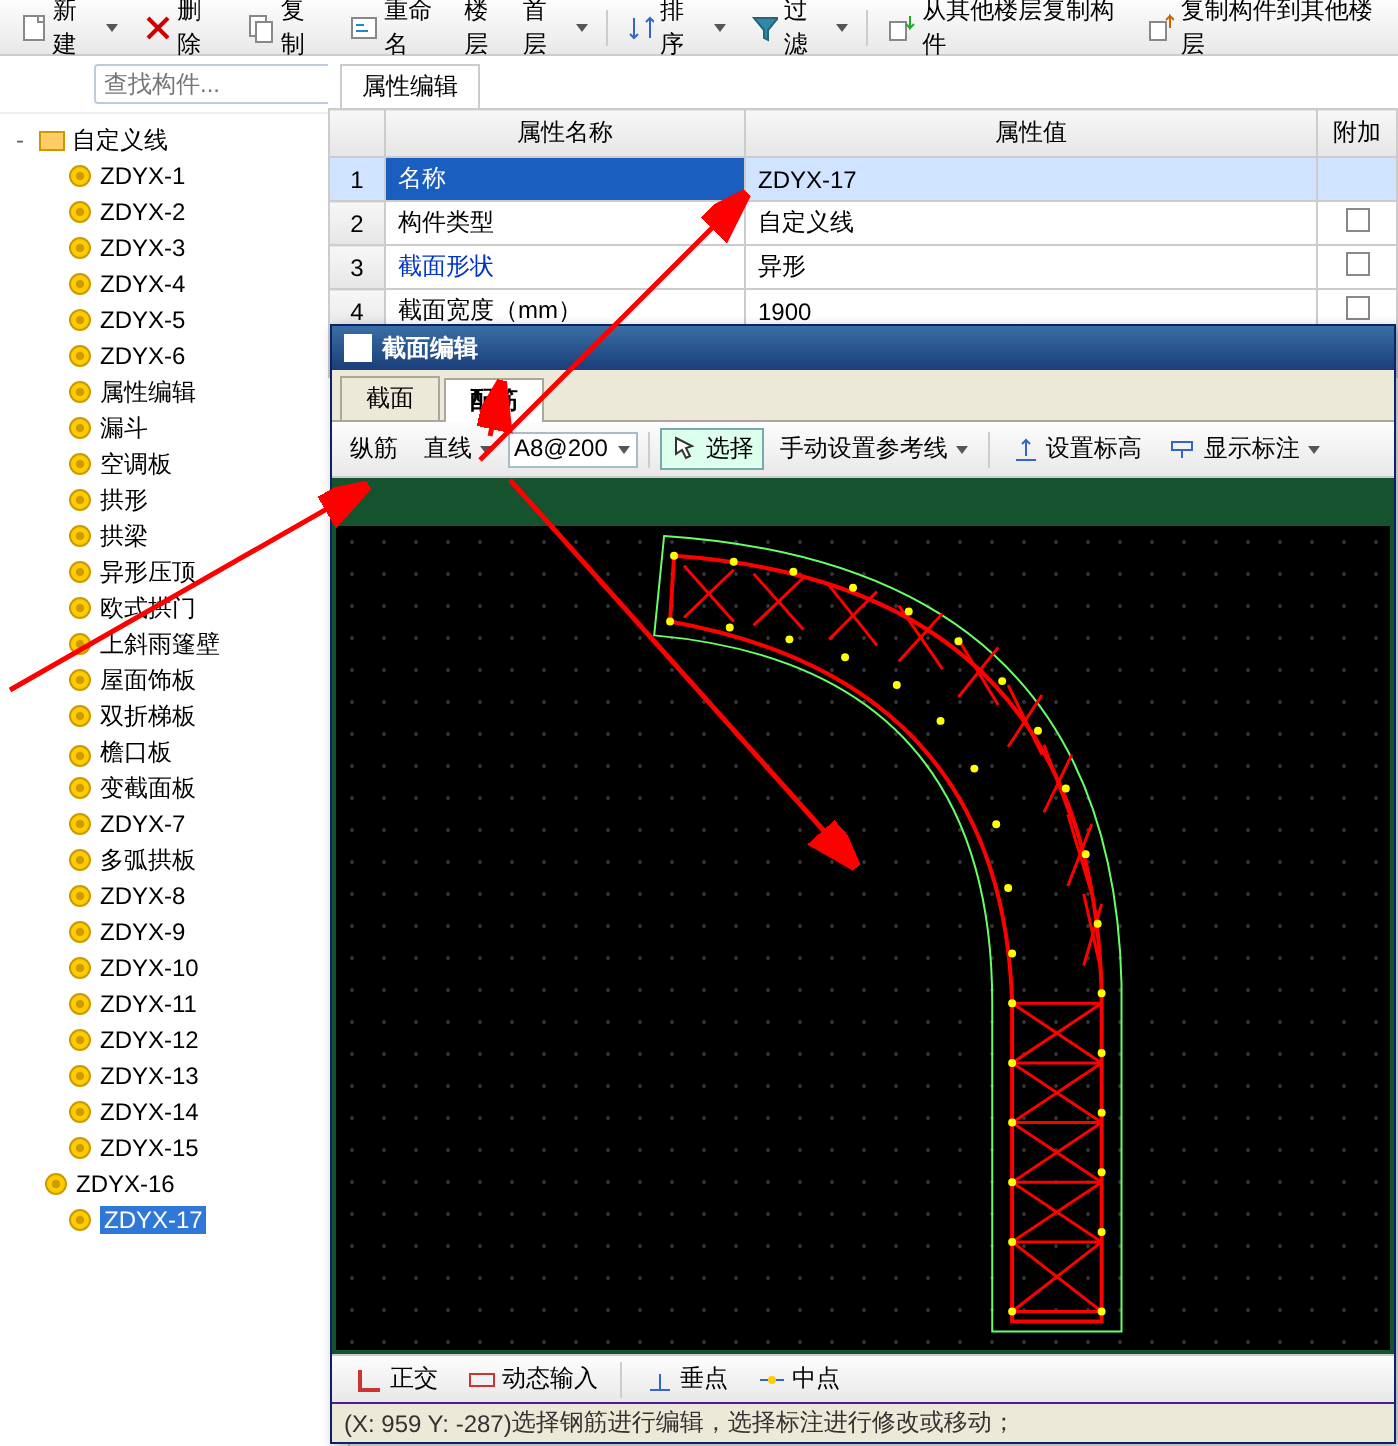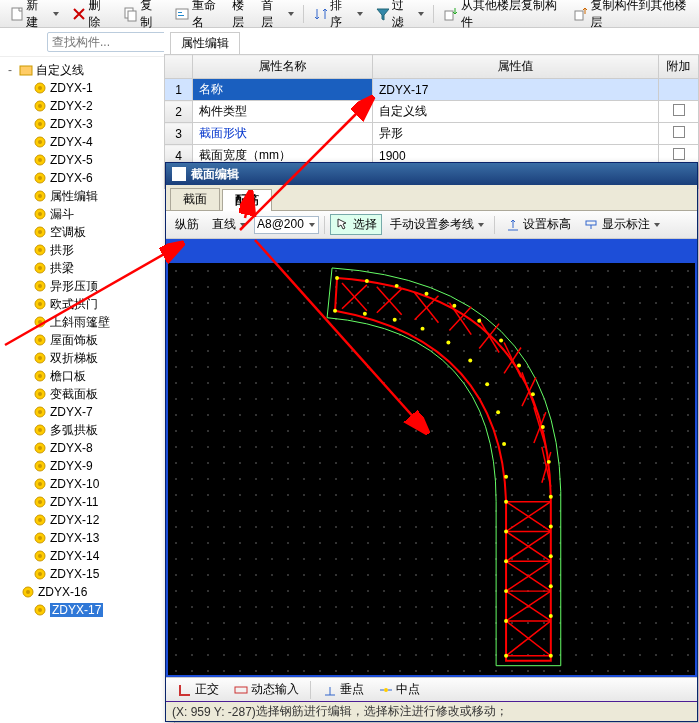--- a/index.html
+++ b/index.html
@@ -31,21 +31,21 @@
 .prop-table { width: 100%; border-collapse: collapse; table-layout: fixed; }
 .prop-table th { background: linear-gradient(#f7f7f7,#e6e6e6); border: 1px solid #ccc; padding: 3px; font-weight: normal; }
 .prop-table td { border: 1px solid #ccc; padding: 2px 6px; height: 19px; }
 .prop-table tr.sel td { background: #d0e3ff; }
 .prop-table tr.sel td:nth-child(2) { background: #1a5fbf; color: #fff; }
 .prop-table .rownum { text-align: center; background: linear-gradient(#f7f7f7,#e6e6e6); width: 28px; }
 .prop-table .blue-link { color: #0033cc; }
 .prop-table .chk { width: 12px; height: 12px; border: 1px solid #888; display: inline-block; }
 
 
-.section-win { position: absolute; left: 165px; top: 162px; width: 533px; height: 560px; border: 1px solid #0a246a; background: #1d4ed8; box-shadow: 2px 2px 6px rgba(0,0,0,.3); }
+.section-win { position: absolute; left: 165px; top: 162px; width: 533px; height: 560px; border: 1px solid #0a246a; background: #14532d; box-shadow: 2px 2px 6px rgba(0,0,0,.3); }
 .titlebar { height: 22px; background: linear-gradient(#3a6ea5,#1a3e7a); color: #fff; display: flex; align-items: center; padding: 0 6px; font-weight: bold; }
 .titlebar .tic { width: 14px; height: 14px; background: #fff; margin-right: 5px; }
 .win-tabs { display: flex; background: #ece9d8; padding: 3px 4px 0 4px; border-bottom: 1px solid #aca899; }
 .win-tab { padding: 2px 12px; border: 1px solid #aca899; border-bottom: none; background: #ece9d8; margin-right: 2px; cursor: pointer; }
 .win-tab.active { background: #fff; position: relative; top: 1px; font-weight: bold; }
 .inner-toolbar { background: linear-gradient(#fdfdfd,#e8e8e8); padding: 3px 4px; border-bottom: 1px solid #ccc; display: flex; align-items: center; gap: 3px; flex-wrap: wrap; }
 .inner-toolbar .lbl-btn { padding: 1px 4px; cursor: pointer; border: 1px solid transparent; display: flex; align-items: center; gap: 2px; }
 .inner-toolbar .lbl-btn.active { border: 1px solid #7aa; background: #dfe; }
 .inner-toolbar select, .inner-toolbar .combo { border: 1px solid #abc; height: 18px; font-size: 12px; padding: 0 14px 0 2px; background: #fff; position: relative; }
 .canvas-area { position: absolute; top: 100px; left: 2px; right: 2px; bottom: 46px; background: #000; overflow: hidden; }
@@ -270,21 +270,21 @@
           <span class="lbl">屋面饰板</span>
         </div>
         <div class="tree-row" style="padding-left: 18px;">
           <span class="tw"></span>
           <svg class="nic">
             <circle cx="7" cy="7" r="5" fill="#fc0" stroke="#c90"></circle>
             <circle cx="7" cy="7" r="2" fill="#c90"></circle>
           </svg>
           <span class="lbl">双折梯板</span>
         </div>
-        <div class="tree-row" style="padding-left: 18px;">
+        <div class="tree-row" style="padding-left: 18px; align-items: flex-end;">
           <span class="tw"></span>
           <svg class="nic">
             <circle cx="7" cy="7" r="5" fill="#fc0" stroke="#c90"></circle>
             <circle cx="7" cy="7" r="2" fill="#c90"></circle>
           </svg>
           <span class="lbl">檐口板</span>
         </div>
         <div class="tree-row" style="padding-left: 18px;">
           <span class="tw"></span>
           <svg class="nic">

